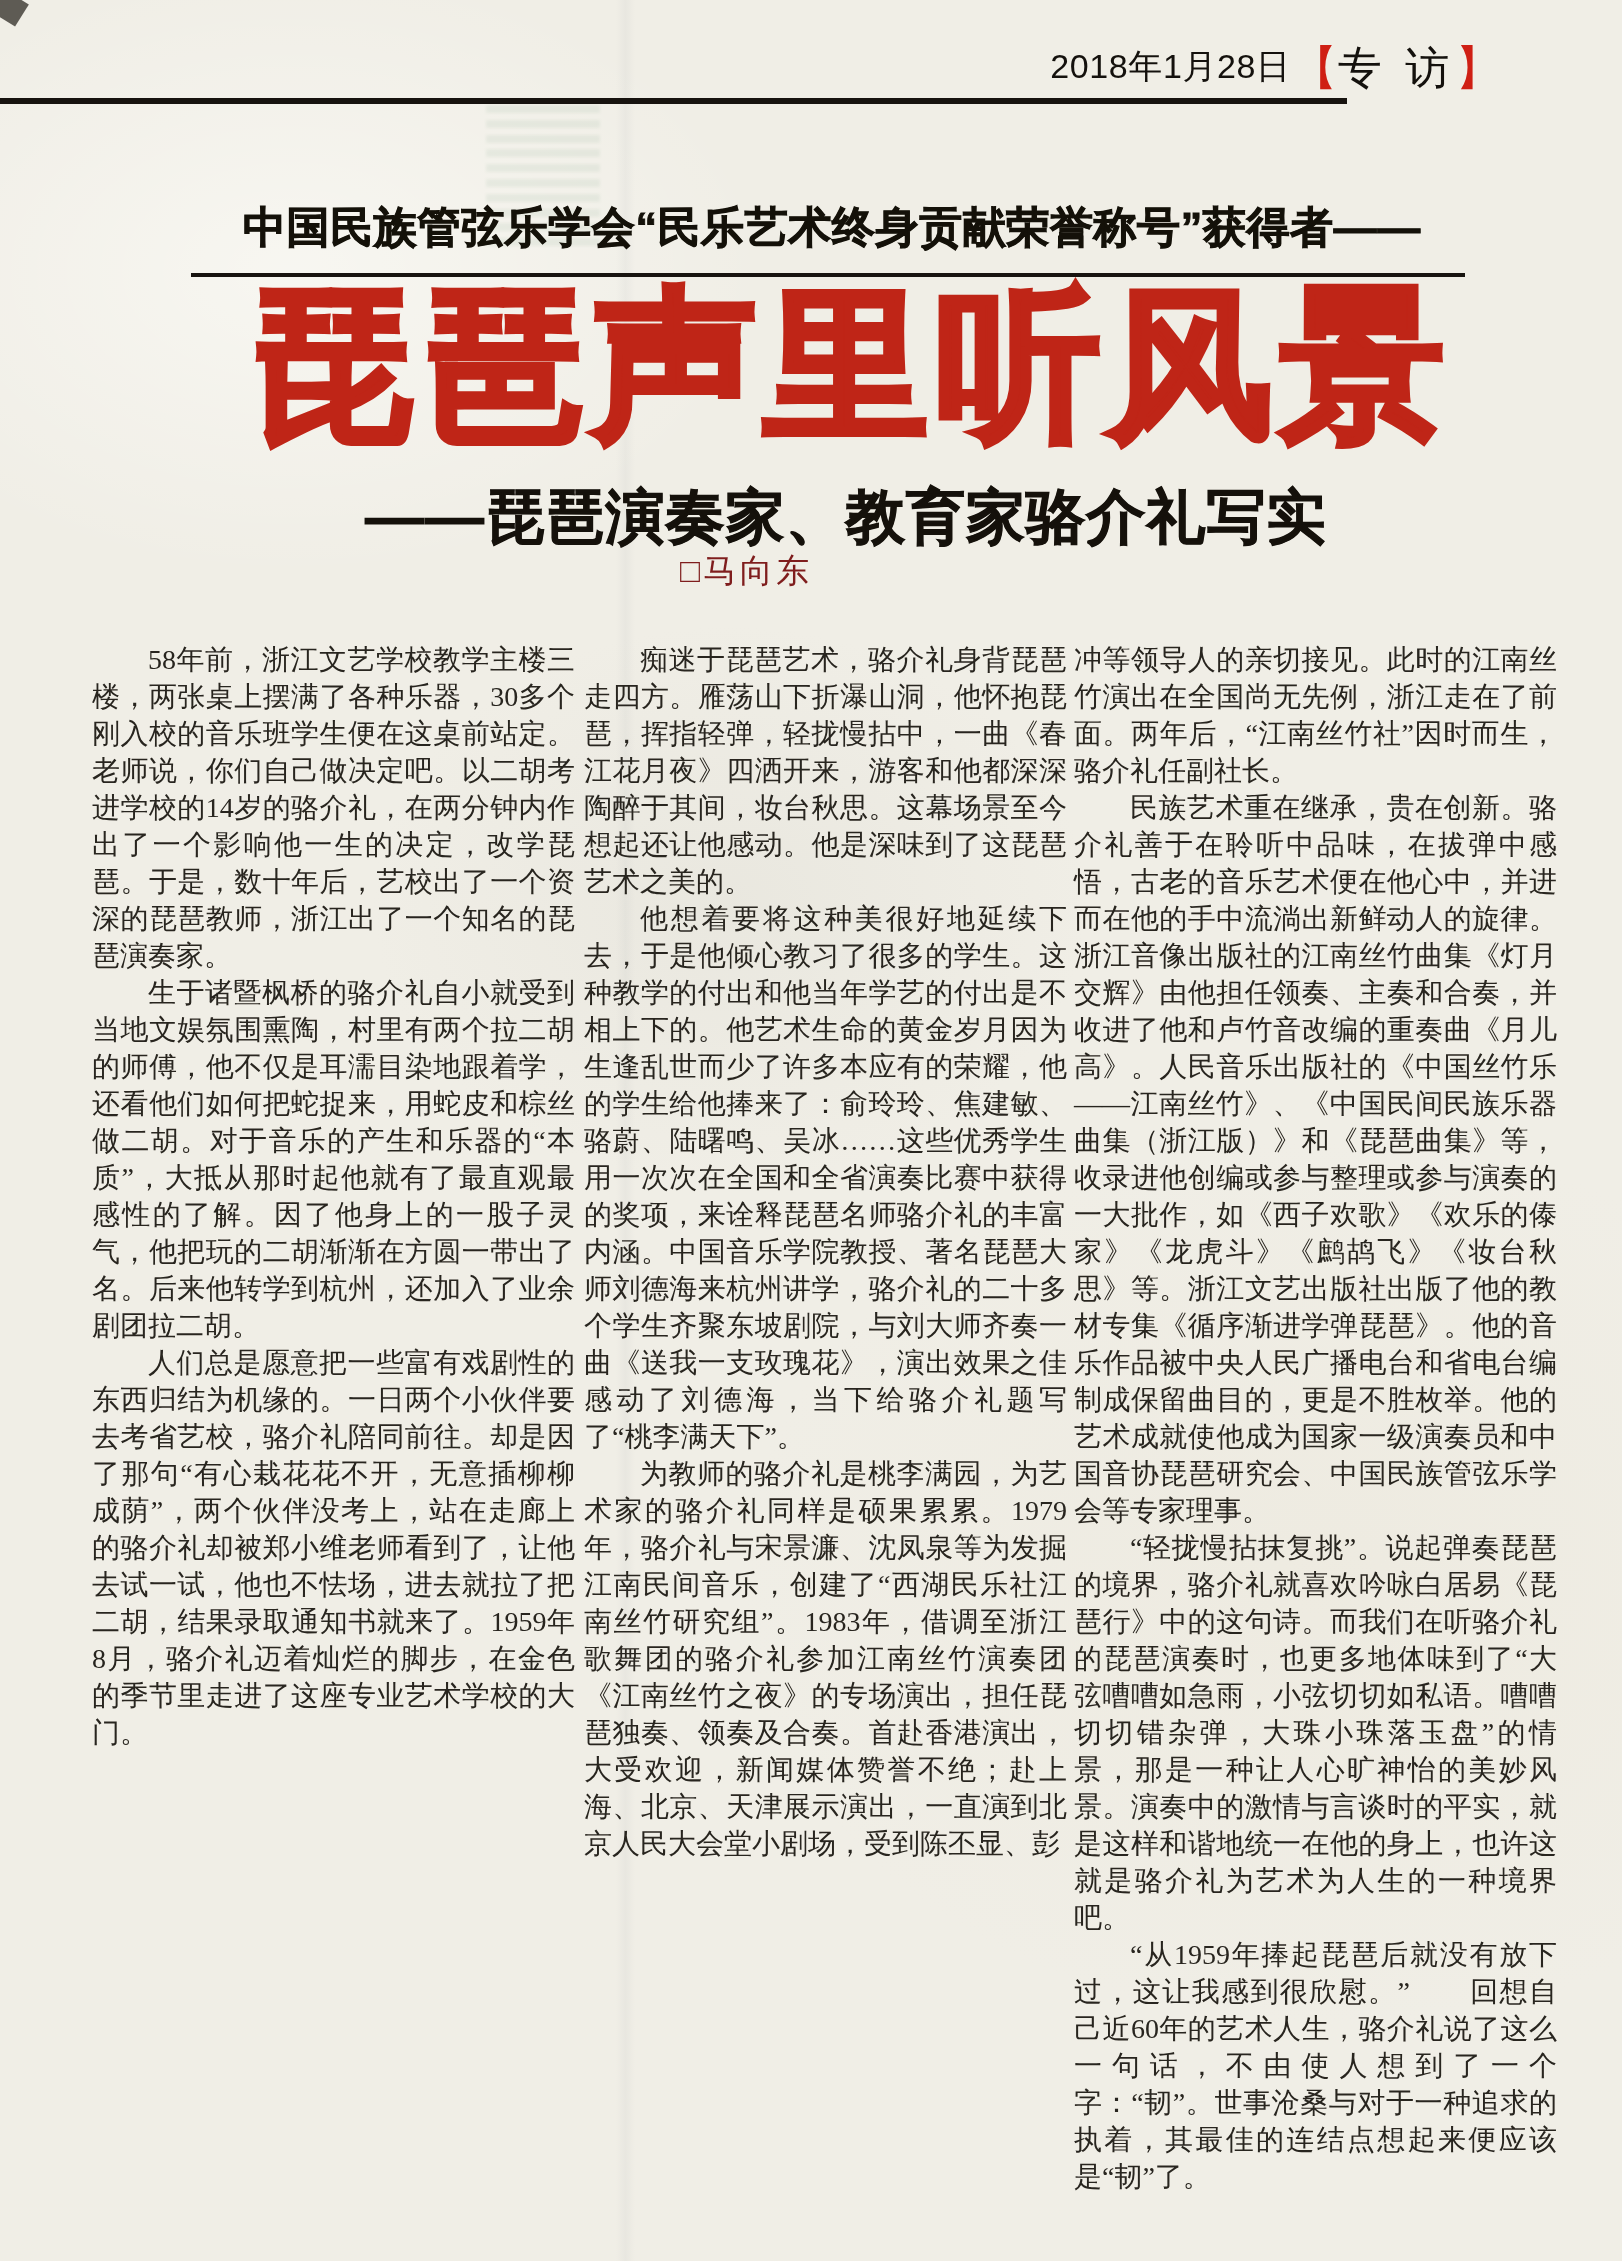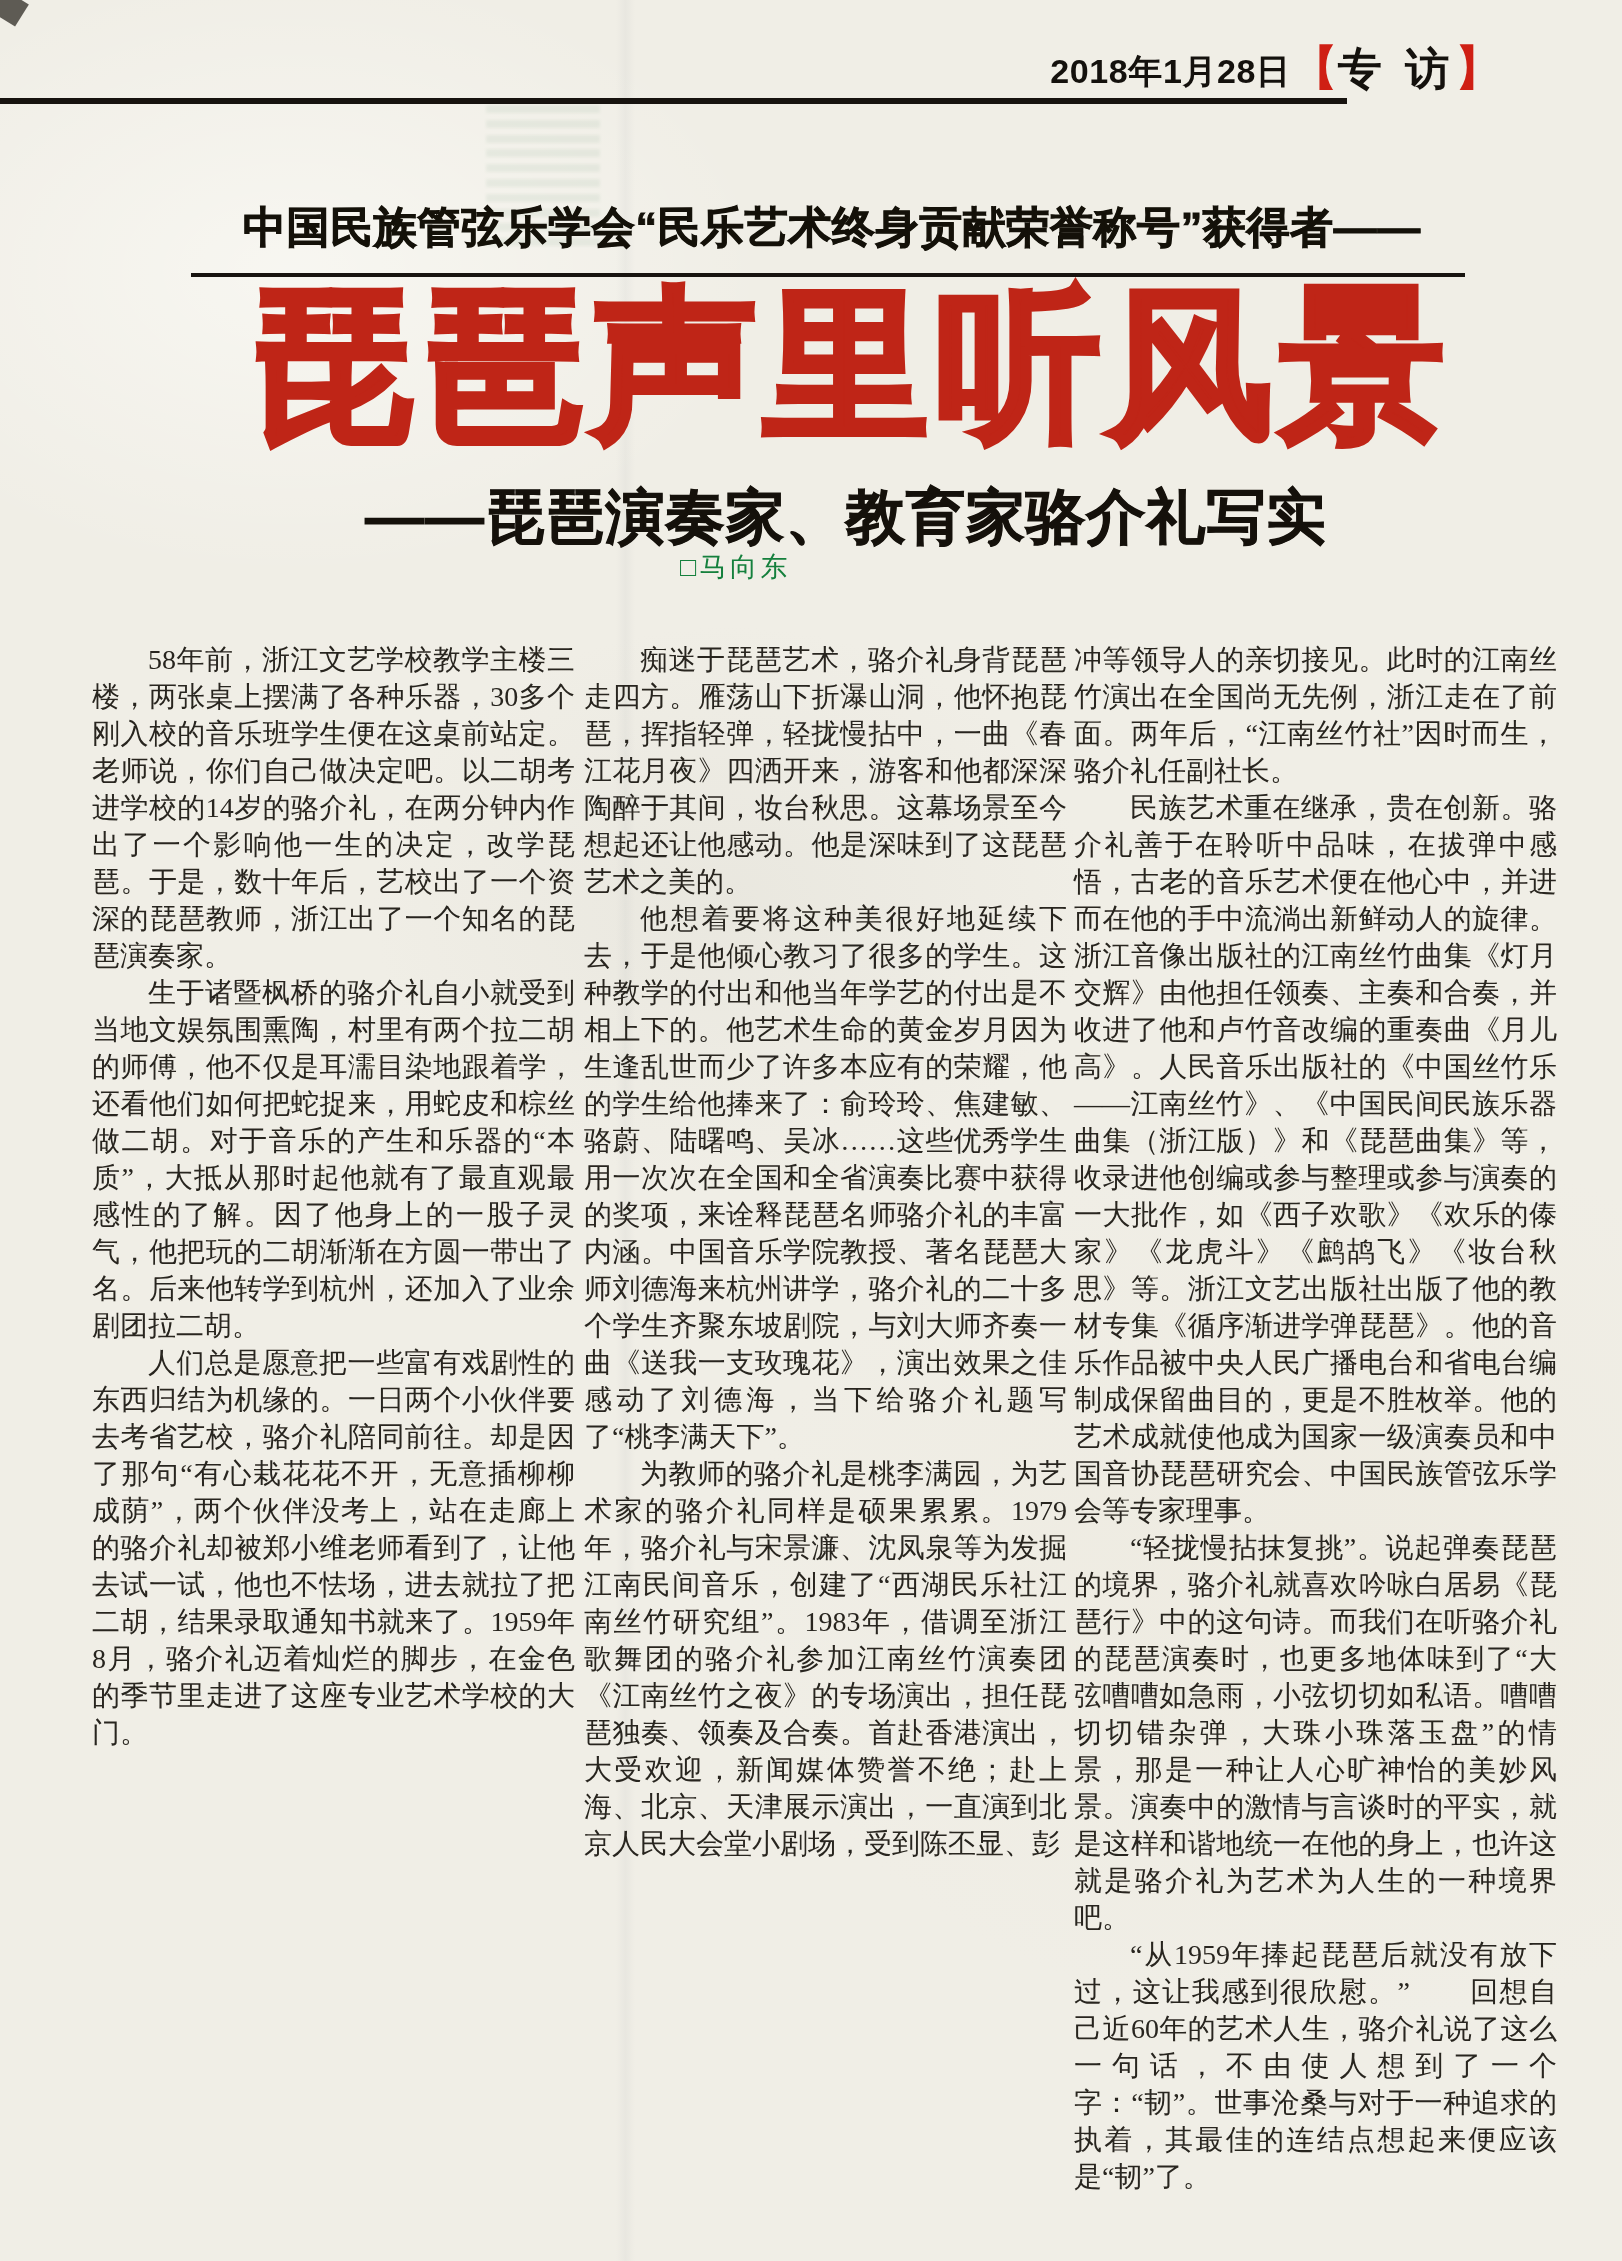--- a/index.html
+++ b/index.html
@@ -14,43 +14,43 @@
     color:#26231e;
   }
   
   .crease-vertical{position:absolute;top:0;left:616px;width:19.3px;height:2261px;
     background:linear-gradient(90deg,rgba(110,120,130,0) 0%,rgba(110,120,130,.06) 50%,rgba(110,120,130,0) 100%);}
   .show-through{position:absolute;top:105px;left:486px;width:114px;height:142px;opacity:.07;filter:blur(1.7px);
     background:repeating-linear-gradient(180deg,#3f7a52 0 8px,rgba(63,122,82,0) 8px 14.8px);}
   .corner-mark{position:absolute;top:-8px;left:-14.8px;width:40px;height:26px;background:#3a362f;transform:rotate(32deg);opacity:.8;}
 
   
-  .masthead{position:absolute;top:44px;right:120px;display:flex;align-items:flex-end;white-space:nowrap;
-    font-family:"Liberation Sans", sans-serif;font-weight:bold;}
+  .masthead{position:absolute;top:44px;right:120px;display:flex;align-items:center;white-space:nowrap;
+    font-family:"Liberation Sans", sans-serif;font-weight:normal;}
   .masthead .date{font-size:34px;letter-spacing:0.6px;color:#14110d;line-height:1;padding-bottom:3.4px;}
   .masthead .bracket{font-size:47px;line-height:1;color:#cf1f14;}
   .masthead .section{font-size:44px;line-height:1;color:#14110d;letter-spacing:5.7px;margin:0 0;}
   .rule-top{position:absolute;top:98px;left:0;width:1347px;height:6.2px;background:#17130f;}
 
   
   .kicker{position:absolute;top:199px;left:243px;font-family:"Liberation Sans", sans-serif;
     font-size:43px;font-weight:bold;color:#141109;letter-spacing:0.6px;white-space:nowrap;
     -webkit-text-stroke:0.9px #141109;}
   .rule-kicker{position:absolute;top:273px;left:191px;width:1274px;height:4px;background:#181410;}
 
   
   .main-title{position:absolute;top:284px;left:248px;font-family:"DejaVu Sans", sans-serif;
     font-size:164px;line-height:1;font-weight:bold;color:#bf2517;letter-spacing:8px;white-space:nowrap;
     -webkit-text-stroke:5.7px #bf2517;}
   
   .subtitle{position:absolute;top:478px;left:365px;font-family:"Liberation Sans", sans-serif;
     font-size:59px;font-weight:bold;color:#15110b;letter-spacing:1.1px;white-space:nowrap;
     -webkit-text-stroke:0.9px #15110b;}
-  .byline{position:absolute;top:549px;left:680px;font-size:27px;color:#15803d;letter-spacing:3.4px;white-space:nowrap;
-    font-family:Liberation Mono, monospace;}
+  .byline{position:absolute;top:549px;left:680px;font-size:33px;color:#7f1d1d;letter-spacing:3.4px;white-space:nowrap;
+    font-family:Liberation Serif, serif;}
 
   
   .column{position:absolute;top:641px;width:483px;font-size:28px;line-height:37px;
     text-align:justify;text-justify:inter-ideograph;color:#28251f;}
   .col-1{left:92px;}
   .col-2{left:584px;}
   .col-3{left:1074px;}
   .para{margin:0;padding:0;}
   .para.indent{text-indent:2em;}
 </style>

